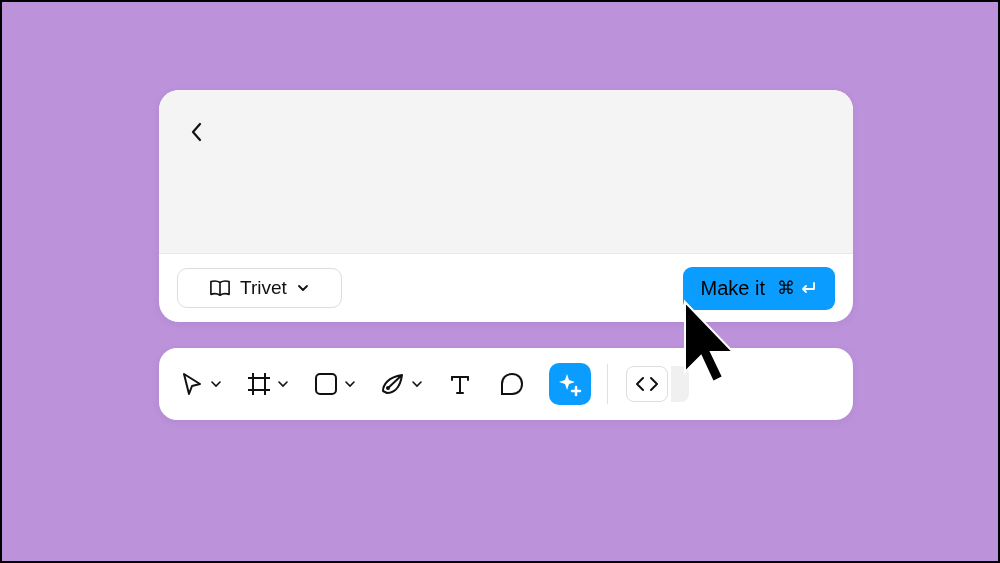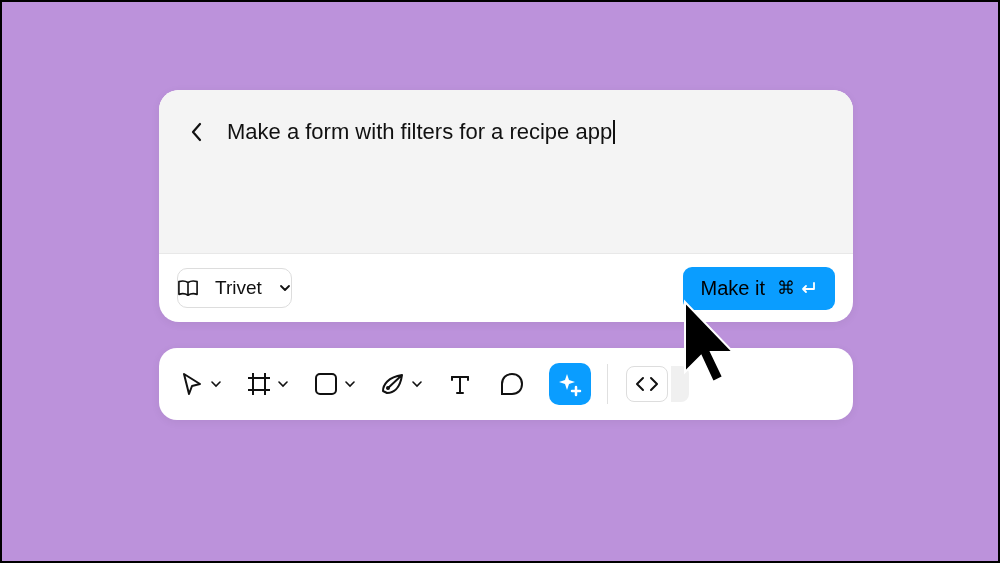--- a/index.html
+++ b/index.html
@@ -64,24 +64,24 @@
     .prompt-footer {
       height: 68px;
       display: flex;
       align-items: center;
       justify-content: space-between;
       padding: 0 18px;
     }
     .project-select {
       display: flex;
       align-items: center;
-      gap: 17px;
+      gap: 10px;
       border: 1.5px solid #ddd;
       border-radius: 10px;
-      padding: 8px 0;
+      padding: 8px 32px;
       cursor: pointer;
       font-size: 19px;
       color: #111;
     }
     .book-icon {
       width: 20px;
       height: 18px;
     }
     .chevron-down {
       width: 12px;
@@ -190,23 +190,20 @@
 </head>
 <body>
 
 <div class="prompt-card">
   <div class="prompt-area">
     <div class="back-chevron">
       <svg width="12" height="20" viewBox="0 0 12 20">
         <path d="M9 2 L2 10 L9 18" stroke="#111" stroke-width="2.2" fill="none" stroke-linecap="round" stroke-linejoin="round"></path>
       </svg>
     </div>
-    <div class="prompt-text">
-      <span>Make a form with filters for a recipe app</span><span class="text-cursor"></span>
-    </div>
   </div>
   <div class="prompt-footer">
     <div class="project-select">
       <svg class="book-icon" viewBox="0 0 22 18">
         <path d="M11 3 C8 1 4 1 1 2 L1 16 C4 15 8 15 11 17 C14 15 18 15 21 16 L21 2 C18 1 14 1 11 3 Z M11 3 L11 17" stroke="#111" stroke-width="1.8" fill="none" stroke-linejoin="round"></path>
       </svg>
       <span>Trivet</span>
       <svg class="chevron-down" viewBox="0 0 12 12">
         <path d="M2 4 L6 8 L10 4" stroke="#111" stroke-width="1.8" fill="none" stroke-linecap="round" stroke-linejoin="round"></path>
       </svg>

